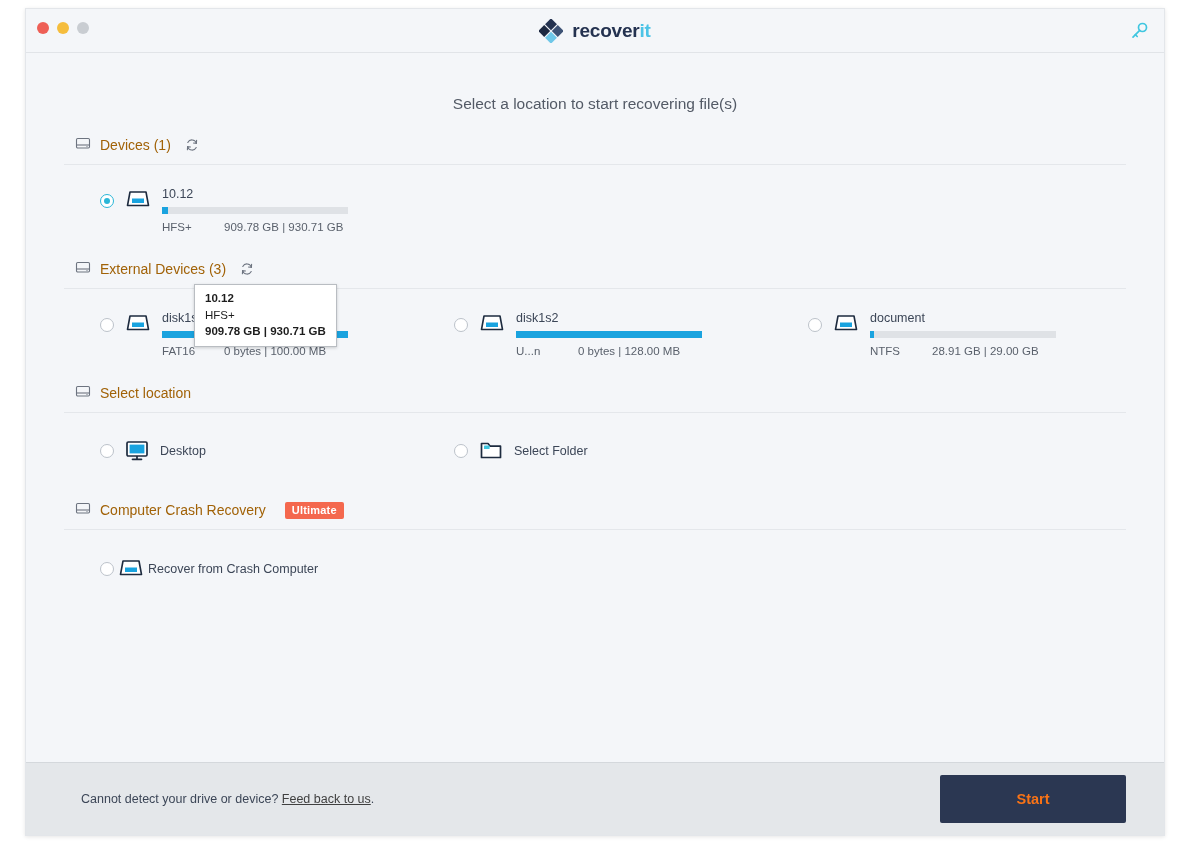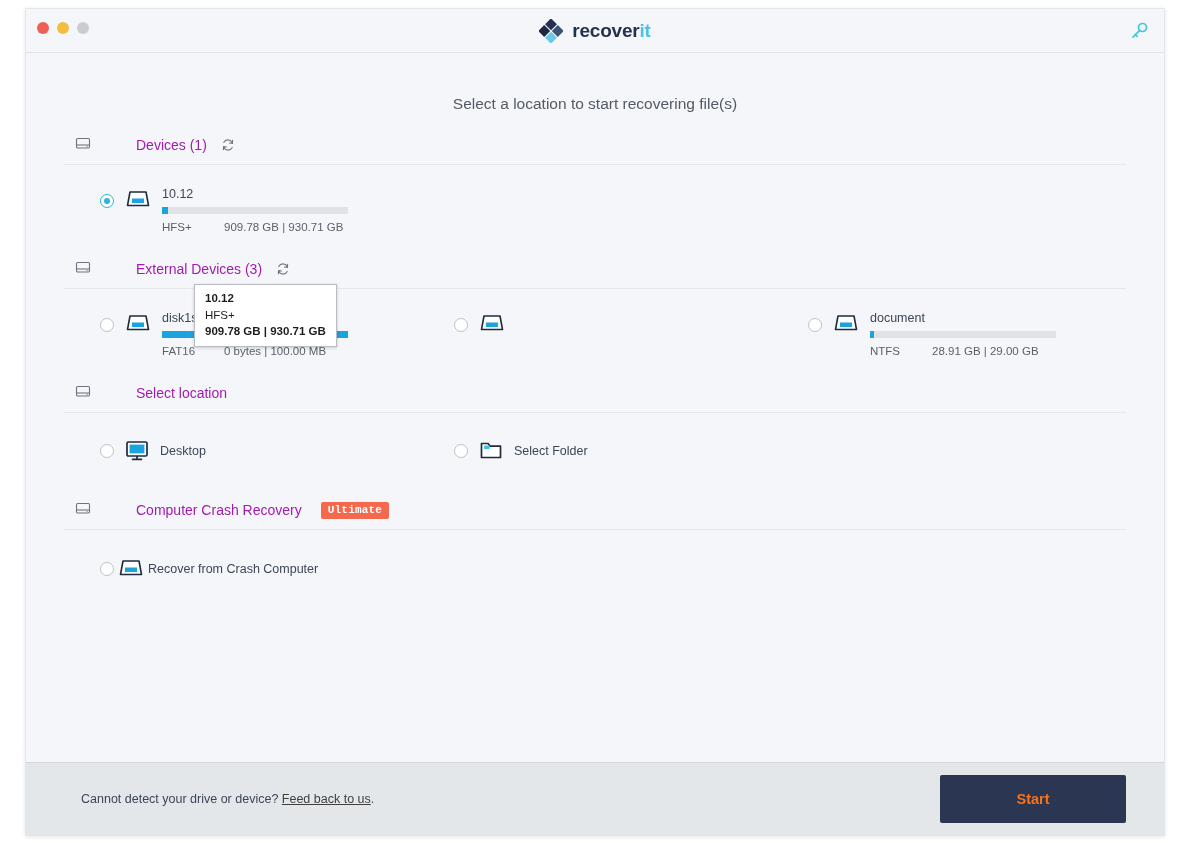--- a/index.html
+++ b/index.html
@@ -91,34 +91,32 @@
   
   .section-head {
     display: flex;
     align-items: center;
     gap: 9px;
     padding: 0 0 9px 11px;
     border-bottom: 1px solid #e4e7eb;
   }
   .section-head .sec-label {
     font-size: 14px;
-    color: #a21caf;
-    margin-left: 36px;
+    color: #a16207;
   }
   .refresh-btn { cursor: pointer; margin-left: 5px; display: flex; }
   .badge-ultimate {
     margin-left: 10px;
     background: #f4684e;
     color: #ffffff;
     font-size: 11px;
     font-weight: bold;
     padding: 2px 7px 3px 7px;
     border-radius: 2px;
     letter-spacing: 0.2px;
-    font-family: Liberation Mono, monospace;
   }
 
   
   .dev-grid {
     display: grid;
     grid-template-columns: repeat(3, 1fr);
     padding: 22px 0 0 0;
   }
   .dev-cell {
     display: flex;
@@ -382,20 +380,30 @@
       </div>
 
       <div class="dev-cell">
         <div class="radio"></div>
         <span class="dev-icon">
           <svg width="26" height="20" viewBox="0 0 26 20" fill="none">
             <path d="M5 3 L21 3 L23.5 16.5 L2.5 16.5 Z" stroke="#1d2b3f" stroke-width="1.6" stroke-linejoin="round" fill="#fff"></path>
             <rect x="7" y="9.5" width="12" height="4.5" fill="#19a3df"></rect>
           </svg>
         </span>
+        <div class="dev-info">
+          <div class="dev-name">disk1s2</div>
+          <div class="bar">
+            <div class="bar-fill" style="width:100%"></div>
+          </div>
+          <div class="dev-meta">
+            <span class="dev-fs">U...n</span>
+            <span class="dev-size">0 bytes | 128.00 MB</span>
+          </div>
+        </div>
       </div>
 
       <div class="dev-cell">
         <div class="radio"></div>
         <span class="dev-icon">
           <svg width="26" height="20" viewBox="0 0 26 20" fill="none">
             <path d="M5 3 L21 3 L23.5 16.5 L2.5 16.5 Z" stroke="#1d2b3f" stroke-width="1.6" stroke-linejoin="round" fill="#fff"></path>
             <rect x="7" y="9.5" width="12" height="4.5" fill="#19a3df"></rect>
           </svg>
         </span>

